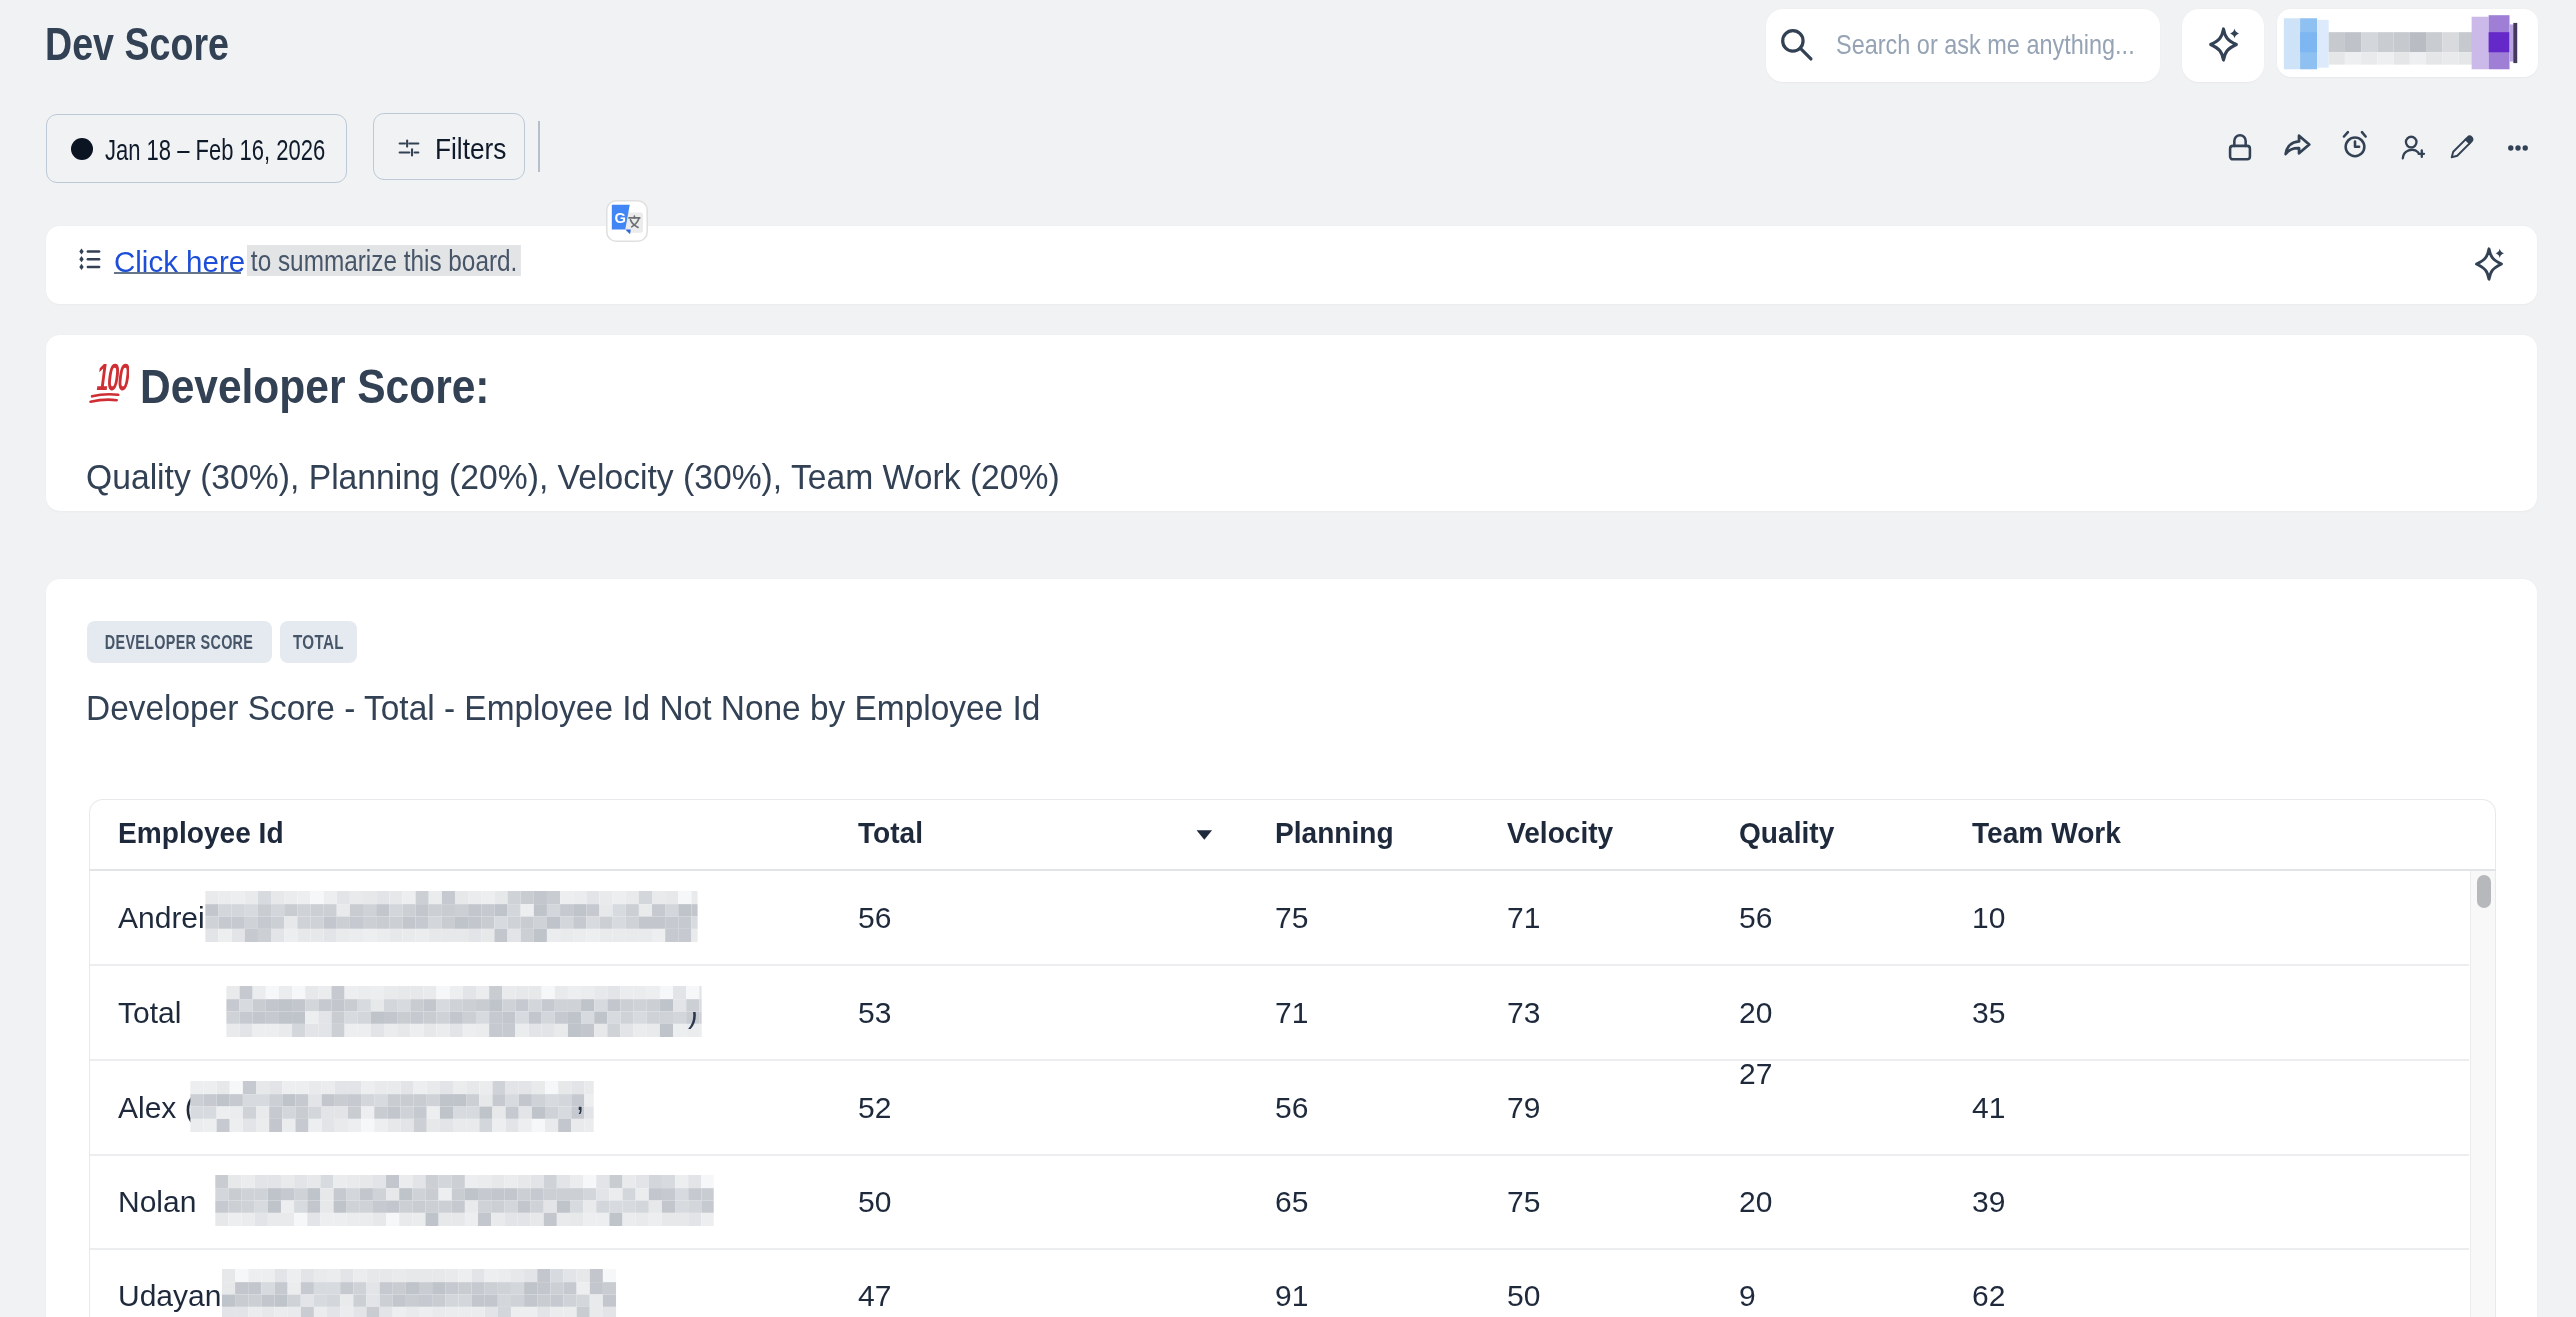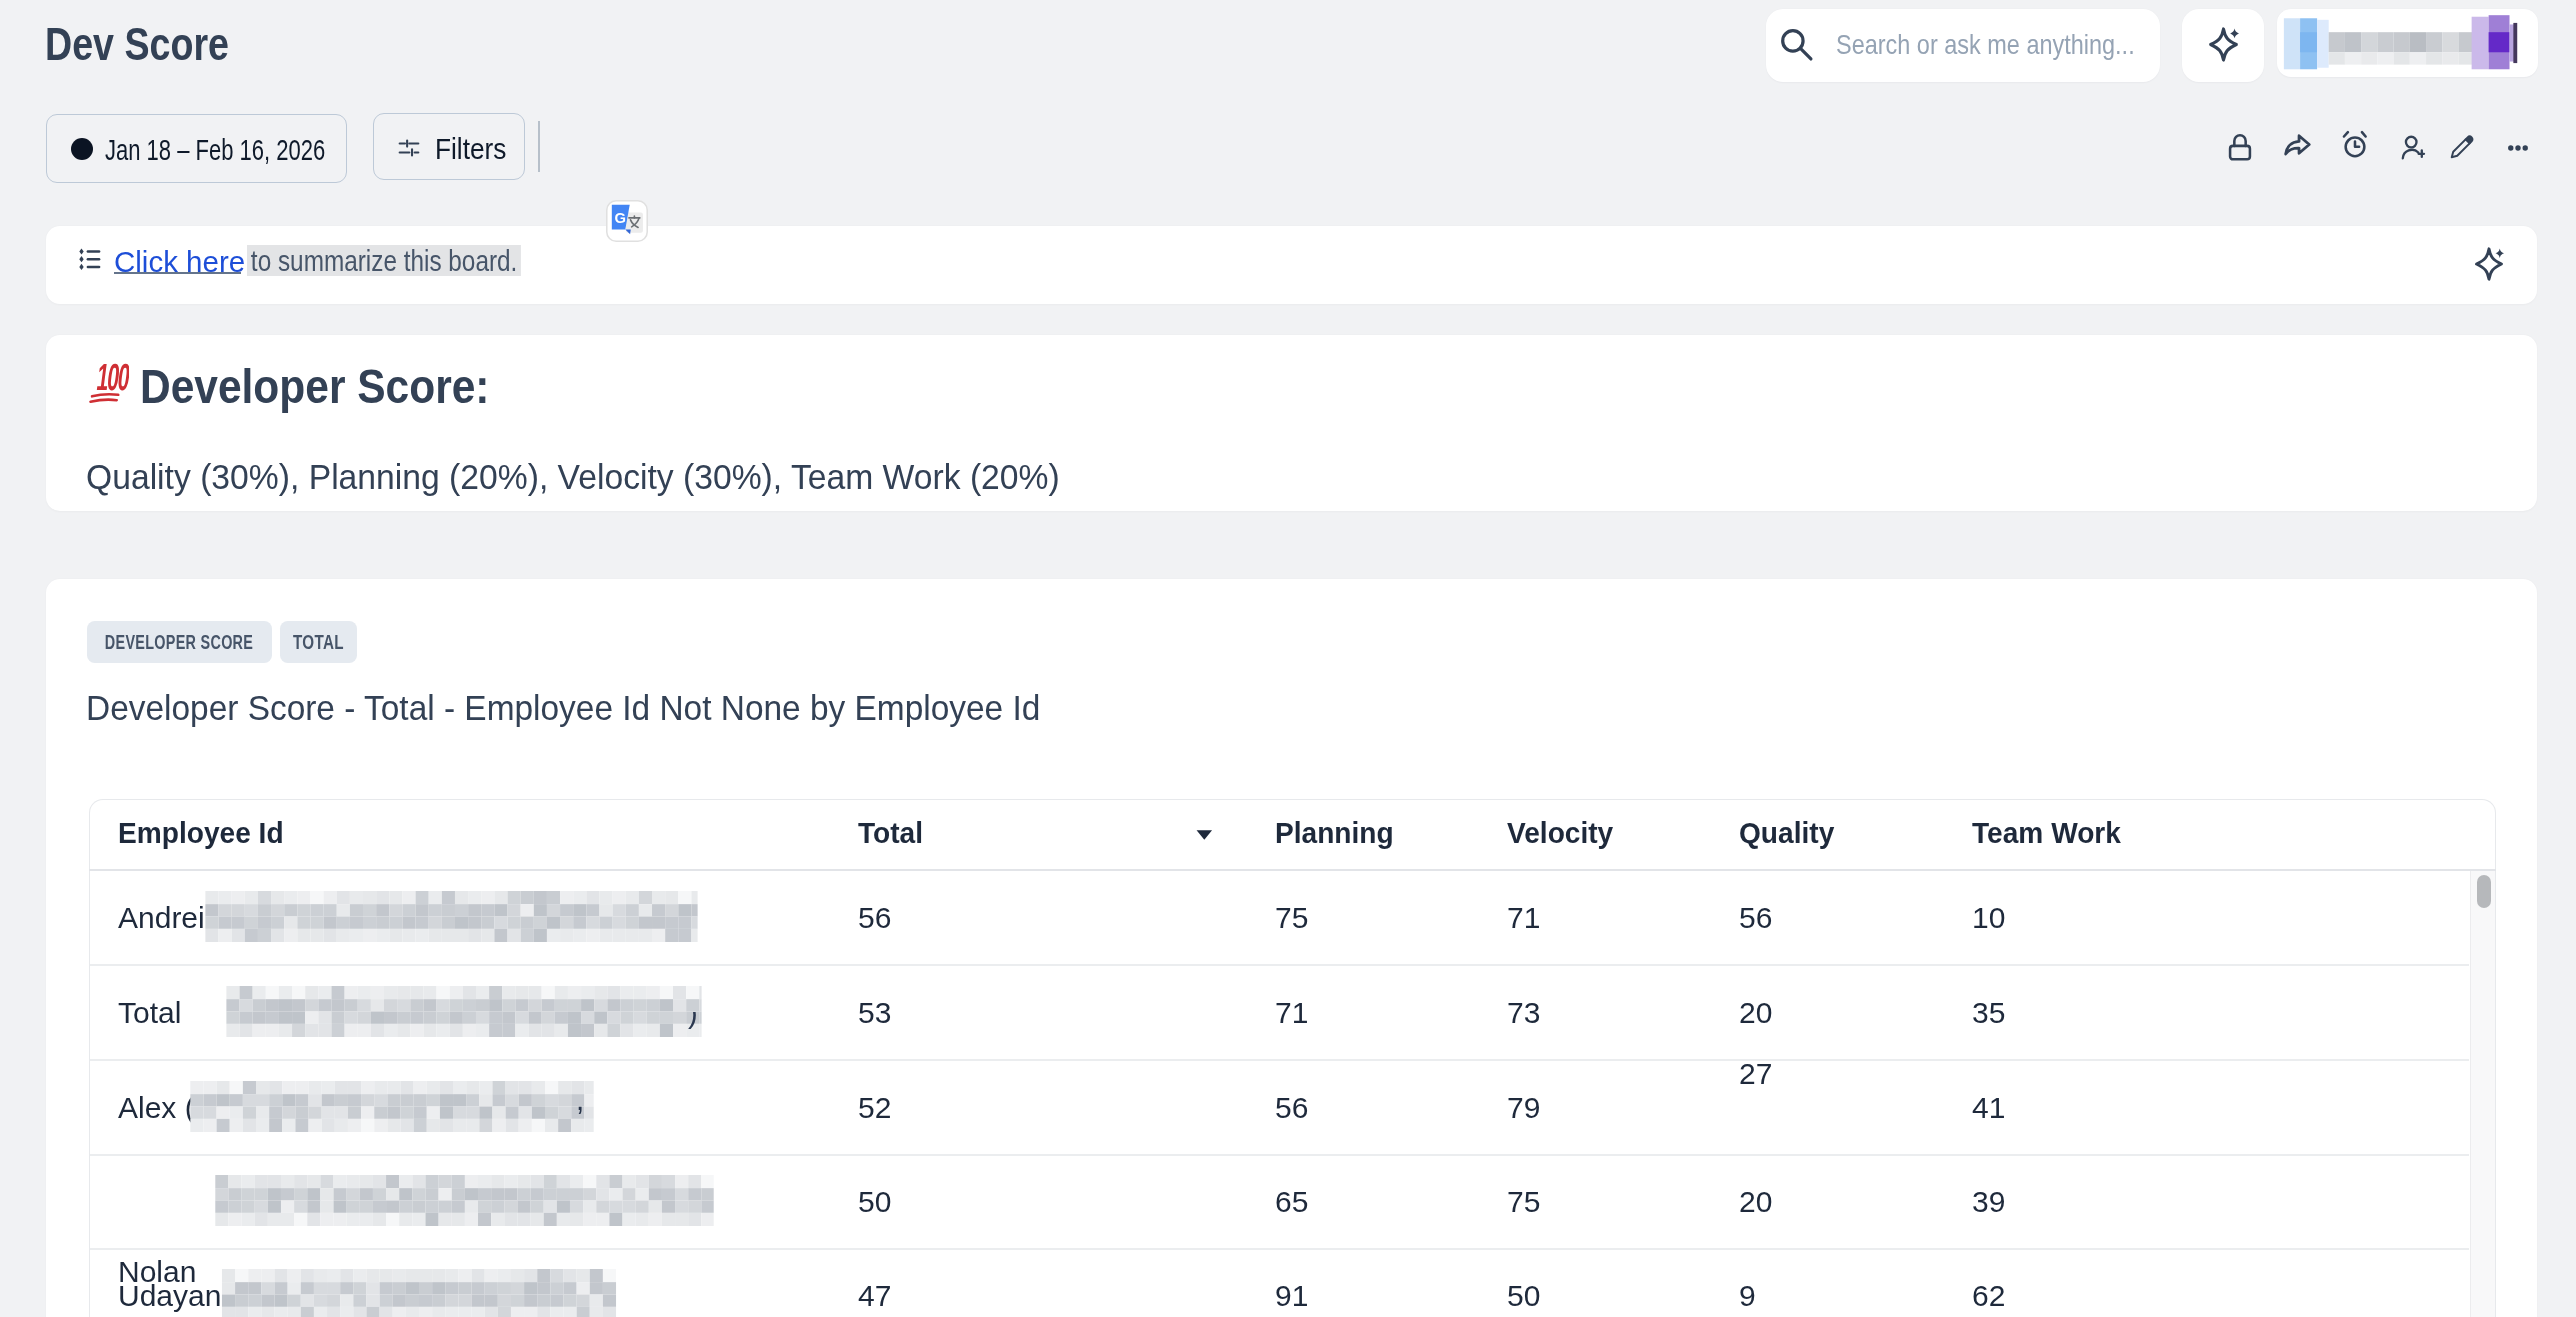--- a/index.html
+++ b/index.html
@@ -183,21 +183,21 @@
 <div class="cell" style="left:1275px;top:996px">71</div>
 <div class="cell" style="left:1507px;top:996px">73</div>
 <div class="cell" style="left:1739px;top:996px">20</div>
 <div class="cell" style="left:1972px;top:996px">35</div>
 <div class="cell" style="left:118px;top:1091px">Alex (</div>
 <div class="cell" style="left:858px;top:1091px">52</div>
 <div class="cell" style="left:1275px;top:1091px">56</div>
 <div class="cell" style="left:1507px;top:1091px">79</div>
 <div class="cell" style="left:1739px;top:1057px">27</div>
 <div class="cell" style="left:1972px;top:1091px">41</div>
-<div class="cell" style="left:118px;top:1255px">Nolan</div>
+<div class="cell" style="left:118px;top:1185px">Nolan</div>
 <div class="cell" style="left:858px;top:1185px">50</div>
 <div class="cell" style="left:1275px;top:1185px">65</div>
 <div class="cell" style="left:1507px;top:1185px">75</div>
 <div class="cell" style="left:1739px;top:1185px">20</div>
 <div class="cell" style="left:1972px;top:1185px">39</div>
 <div class="cell" style="left:118px;top:1279px">Udayan</div>
 <div class="cell" style="left:858px;top:1279px">47</div>
 <div class="cell" style="left:1275px;top:1279px">91</div>
 <div class="cell" style="left:1507px;top:1279px">50</div>
 <div class="cell" style="left:1739px;top:1279px">9</div>

